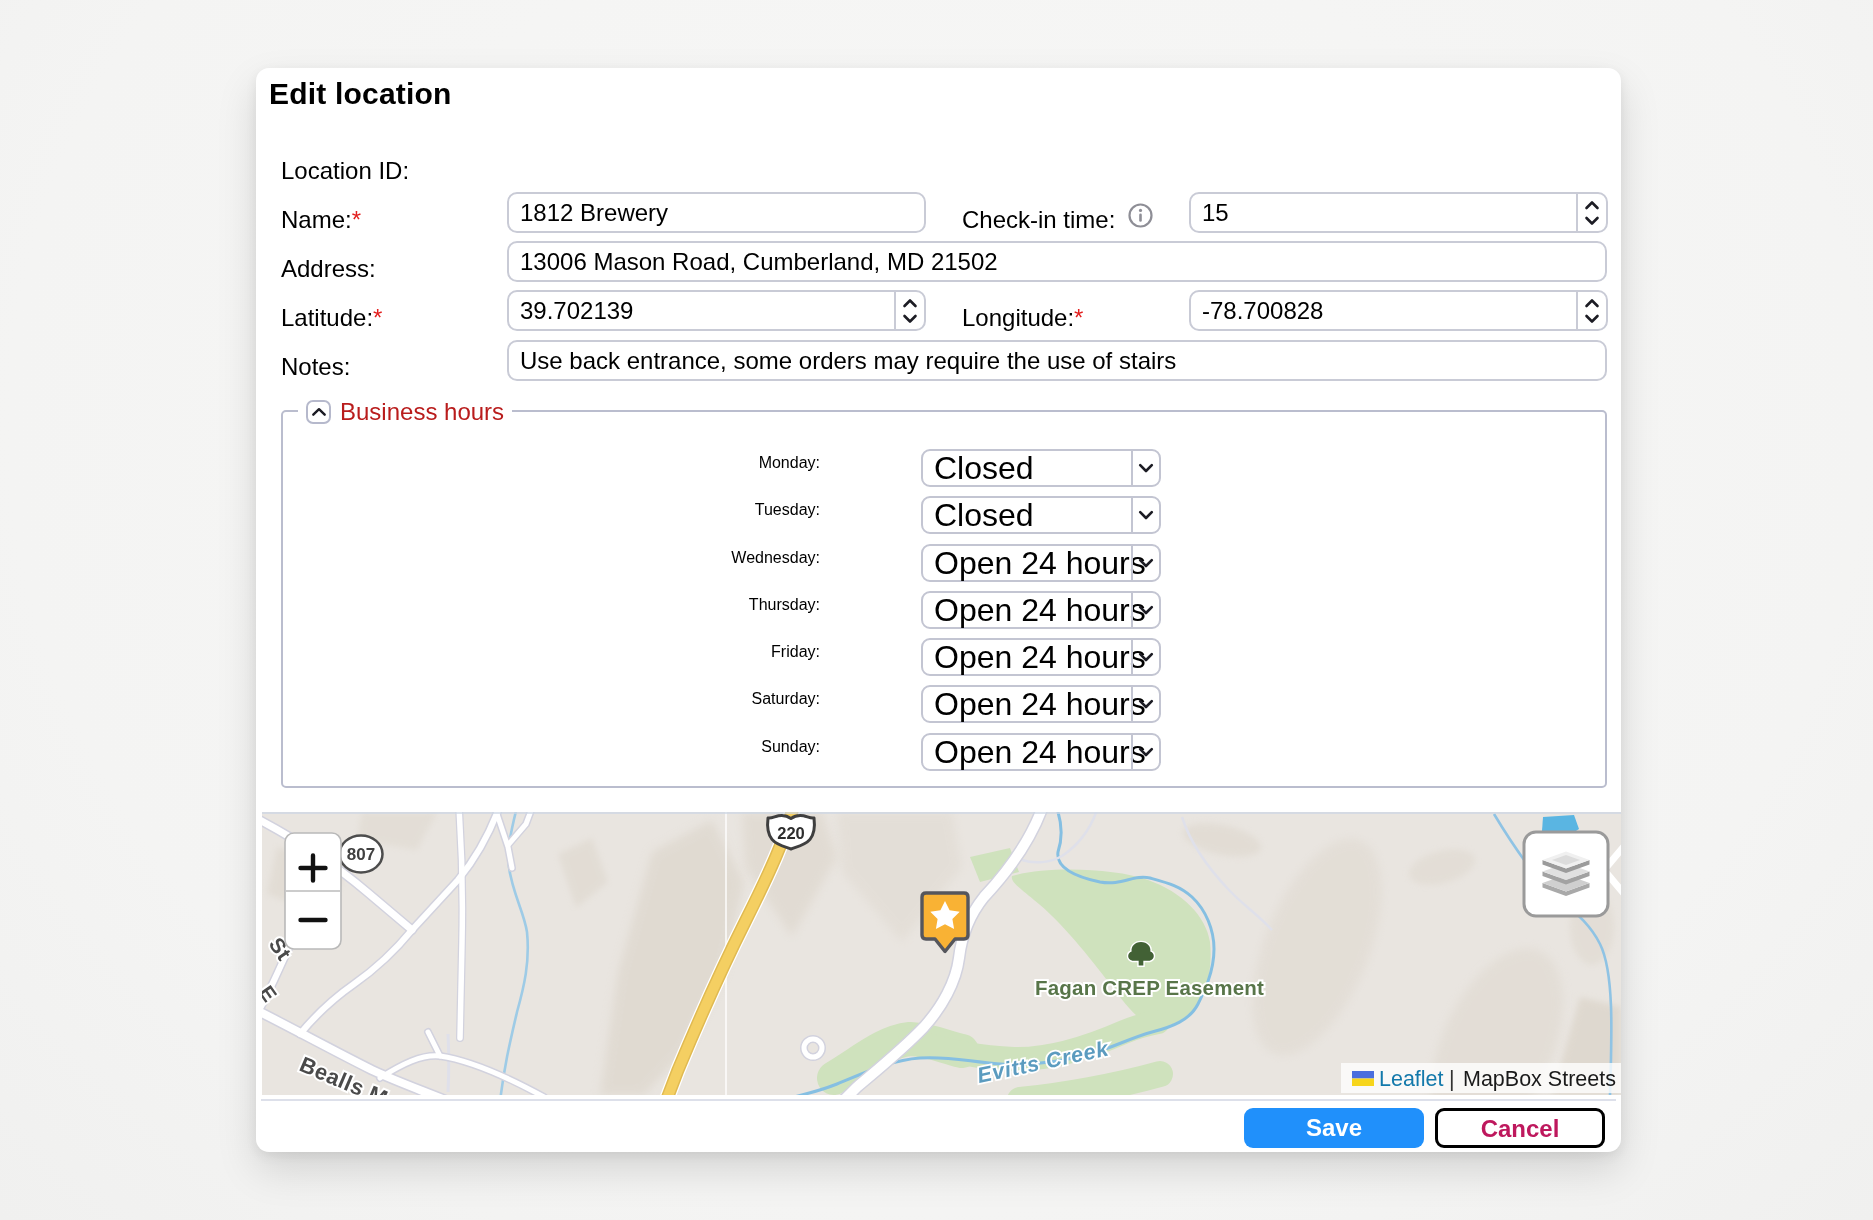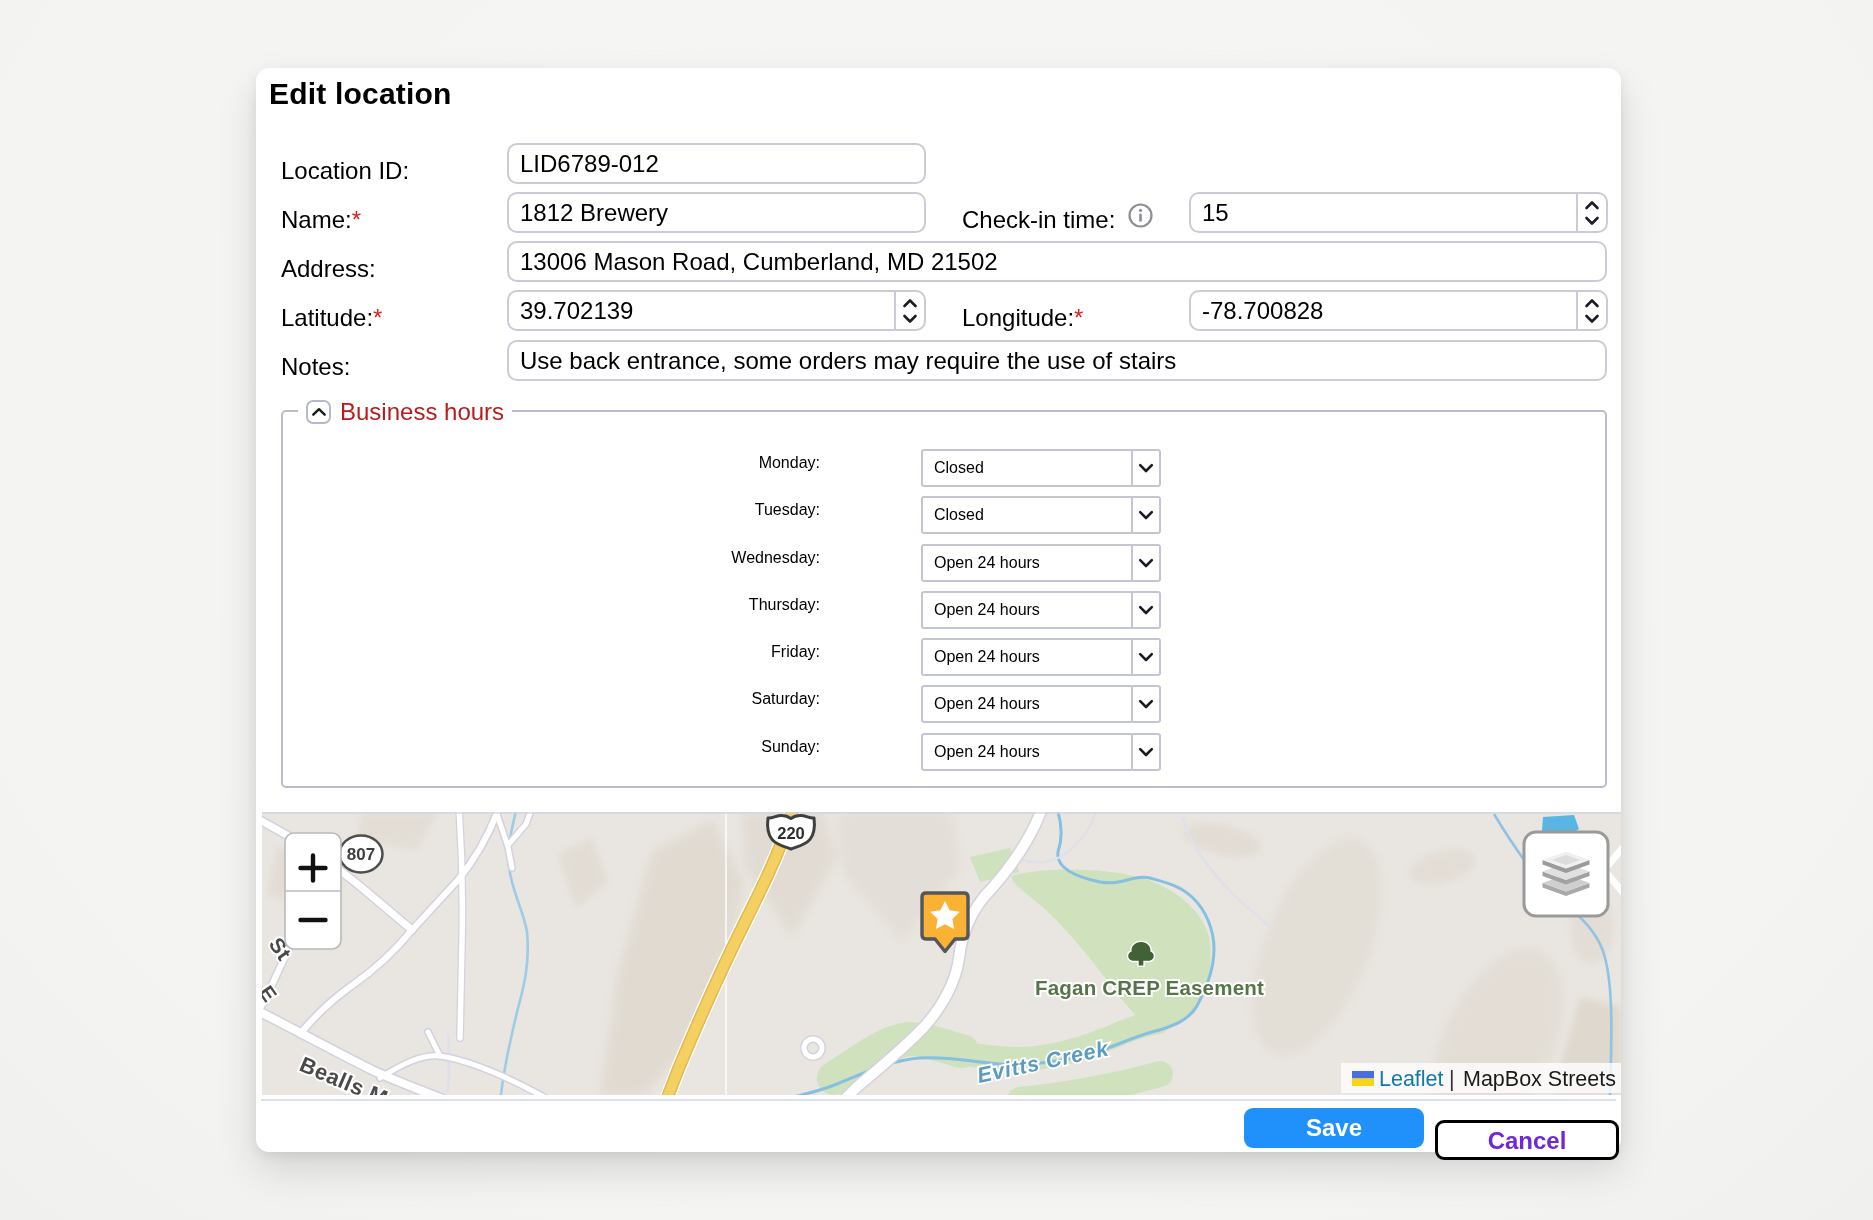--- a/index.html
+++ b/index.html
@@ -19,47 +19,44 @@
   .lbl { font-size:24px; color:#000; white-space:nowrap; }
   .req { color:#e3201f; }
   .inp {
     position:absolute; background:#fff; border:2px solid #c9cbd6; border-radius:10px;
     font-size:24px; color:#000; white-space:nowrap; overflow:hidden;
   }
   .inp .txt { position:absolute; left:11px; top:50%; transform:translateY(-50%); }
   .spin { position:absolute; right:0; top:0; bottom:0; width:30px; border-left:2px solid #c9cbd6; }
   .spin svg { position:absolute; left:50%; top:50%; transform:translate(-50%,-50%); }
   .sel {
-    position:absolute; background:#fff; border:2px solid #c3c5d2; border-radius:3px;
-    font-size:16px; color:#000; white-space:nowrap;
+    position:absolute; background:#fff; border:2px solid #c3c5d2; border-radius:9px;
+    font-size:32px; color:#000; white-space:nowrap;
   }
   .sel .txt { position:absolute; left:11px; top:50%; transform:translateY(-50%); }
   .sel .dd { position:absolute; right:0; top:0; bottom:0; width:28px; border-left:2px solid #c3c5d2; }
   .sel .dd svg { position:absolute; left:50%; top:50%; transform:translate(-50%,-50%); }
   .fieldset { position:absolute; border:2px solid #babdce; border-radius:5px; }
   .legend { position:absolute; background:#fff; display:flex; align-items:center; }
   .toggle { width:25px; height:24px; border:2px solid #b6b9cc; border-radius:7px; background:#fff; position:relative; }
   .toggle svg { position:absolute; left:50%; top:50%; transform:translate(-50%,-50%); }
   .leg-txt { font-size:24px; color:#b91c1c; margin-left:9px; }
   .daylbl { position:absolute; font-size:16px; color:#000; text-align:right; width:200px; }
   .btn { position:absolute; height:40px; border-radius:9px; font-size:24px; font-weight:bold; text-align:center; }
   .btn-save { left:988px; top:1040px; width:180px; background:#2090fb; color:#fff; line-height:40px; }
-  .btn-cancel { left:1179px; top:1040px; width:184px; background:#fff; color:#6d28d9; border:3px solid #000; line-height:35px;margin-top:12px; }
+  .btn-cancel { left:1179px; top:1040px; width:170px; background:#fff; color:#be185d; border:3px solid #000; line-height:35px; }
   .footline { position:absolute; left:5px; right:5px; top:1031px; border-top:2px solid #dde0ea; }
   .mapwrap { position:absolute; left:6px; top:744px; width:1359px; height:283px; overflow:hidden; }
 </style>
 </head>
 <body>
 <div class="dialog">
   <div class="abs title">Edit location</div>
 
   <div class="abs lbl" style="left:25px; top:89px;">Location ID:</div>
-  <div class="inp" style="left:251px; top:75px; width:419px; height:41px;">
-      <span class="txt">LID6789-012</span>
-    </div>
 
   <div class="abs lbl" style="left:25px; top:138px;">Name:<span class="req">*</span></div>
   <div class="inp" style="left:251px; top:124px; width:419px; height:41px;">
       <span class="txt">1812 Brewery</span>
     </div>
   <div class="abs lbl" style="left:706px; top:138px;">Check-in time:</div>
   <svg class="abs" style="left:872px; top:135px;" width="25" height="25" viewBox="0 0 25 25">
     <circle cx="12.5" cy="12.5" r="11" fill="none" stroke="#8e8e96" stroke-width="2.2"></circle>
     <circle cx="12.5" cy="7.4" r="1.6" fill="#8e8e96"></circle>
     <rect x="11.2" y="10.6" width="2.6" height="8.2" rx="1.3" fill="#8e8e96"></rect>

